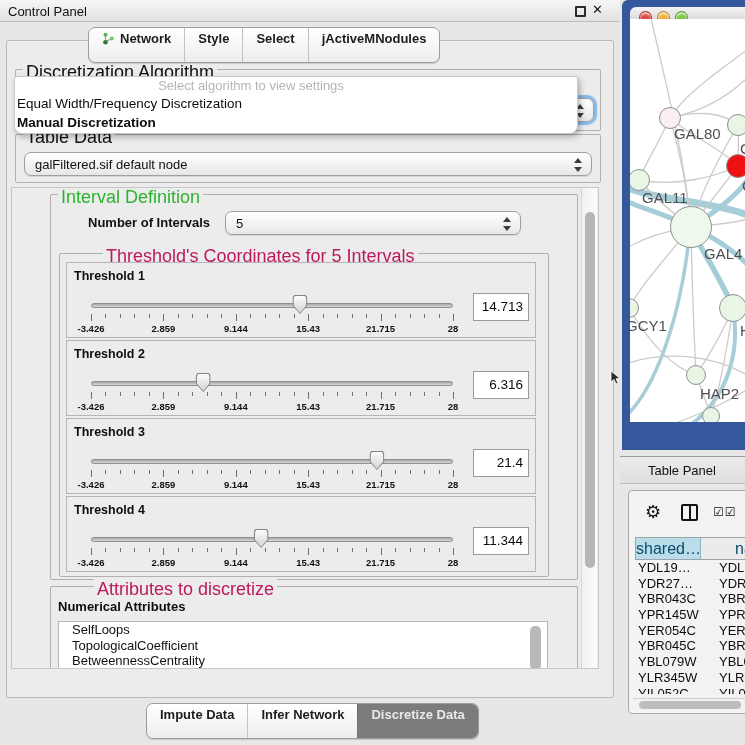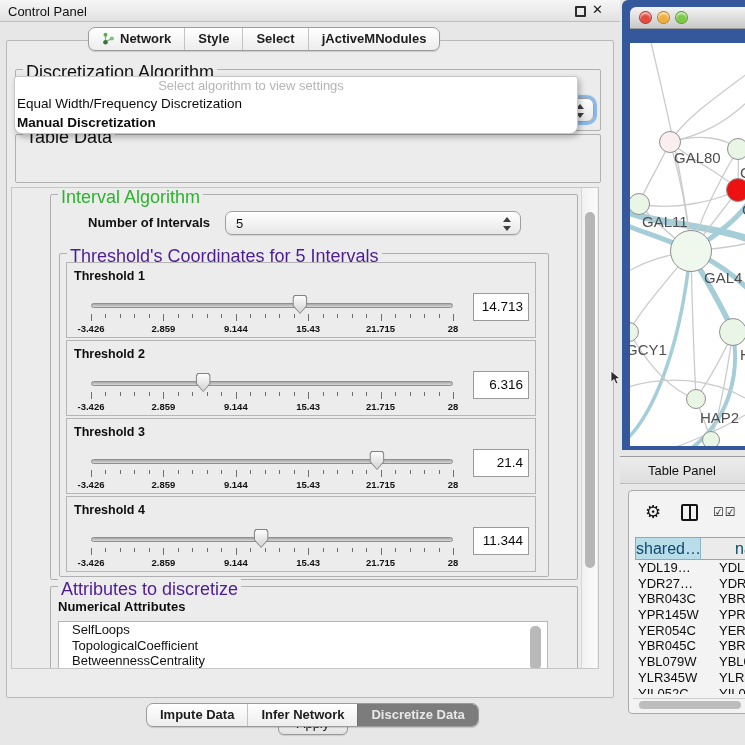--- a/index.html
+++ b/index.html
@@ -8,32 +8,32 @@
   .screen{position:absolute;left:0;top:0;width:745px;height:745px;background:#e7e7e7;overflow:hidden;}
 
   
   .control-panel{position:absolute;left:0;top:0;width:620px;height:745px;background:#e7e7e7;}
   .cp-titlebar{position:absolute;left:0;top:0;width:620px;height:22px;background:linear-gradient(#f6f6f6,#e1e1e1);border-bottom:1px solid #bdbdbd;}
   .tb-title{position:absolute;left:8px;top:4px;font-size:13px;color:#111;}
   .icon-float{position:absolute;left:575px;top:6px;width:11px;height:11px;border:2px solid #2c2c2c;border-radius:1px;}
   .icon-close{position:absolute;left:592px;top:2px;font-size:13px;font-weight:bold;color:#1a1a1a;}
 
   .segbar{position:absolute;display:inline-flex;border:1px solid #9c9c9c;border-radius:7px;background:linear-gradient(#ffffff,#ededed);overflow:hidden;box-shadow:0 1px 1px rgba(0,0,0,.15);z-index:6;}
-  .segbar .seg{display:flex;align-items:center;gap:5px;padding:3px 13px 4px;font-size:13px;font-weight:bold;color:#1c1c1c;border-left:1px solid #c3c3c3;cursor:default;white-space:nowrap;}
+  .segbar .seg{display:flex;align-items:center;gap:5px;padding:3px 13px 16px;font-size:13px;font-weight:bold;color:#1c1c1c;border-left:1px solid #c3c3c3;cursor:default;white-space:nowrap;}
   .segbar .seg:first-child{border-left:none;}
   .segbar .seg.sel{background:#7c7c7c;color:#e9e9e9;border-color:#707070;}
   .segbar.top{left:88px;top:27px;}
   .segbar.bottom{left:146px;top:703px;}
 
   .cp-content{position:absolute;left:6px;top:40px;width:608px;height:658px;background:#ececec;border:1px solid #b9b9b9;border-radius:2px;}
 
   .grp{position:absolute;border:1px solid #b0b0b0;border-radius:2px;}
   .legend{position:absolute;top:-8px;left:7px;background:#ececec;padding:0 3px;font-size:18px;color:#111;white-space:nowrap;}
   .legend.green{color:#2db32d;}
-  .legend.blue{color:#4c1d95;}
+  .legend.blue{color:#be185d;margin-left:36px;}
 
   .combo{position:absolute;height:24px;border:1px solid #9f9f9f;border-radius:7px;background:linear-gradient(#ffffff,#e7e7e7);font-size:13px;color:#111;display:flex;align-items:center;padding:0 24px 0 10px;box-shadow:0 1px 1px rgba(0,0,0,.1);}
   .combo .arrows{position:absolute;right:9px;top:4px;width:8px;height:16px;}
   .combo .arrows i{position:absolute;left:0;width:0;height:0;border-left:4px solid transparent;border-right:4px solid transparent;}
   .combo .arrows .up{top:1px;border-bottom:5px solid #3d3d3d;}
   .combo .arrows .dn{bottom:1px;border-top:5px solid #3d3d3d;}
   .combo.focused{box-shadow:0 0 1px 3px #86b8e9;}
 
   .popup{position:absolute;left:14px;top:76px;width:564px;height:58px;background:#ffffff;border:1px solid #c9c9c9;border-radius:3px 3px 8px 8px;box-shadow:2px 3px 6px rgba(0,0,0,.28);z-index:50;overflow:hidden;}
   .popup .prompt{height:17px;line-height:17px;text-align:center;padding-right:90px;font-size:13px;color:#b5b5b5;}
@@ -69,21 +69,21 @@
   .attr-scroll{position:absolute;right:6px;top:4px;width:11px;height:44px;background:#b9b9b9;border-radius:5px;}
 
   .apply-btn{position:absolute;left:271px;top:672px;width:70px;height:22px;border:1px solid #9a9a9a;border-radius:6px;background:linear-gradient(#ffffff,#e2e2e2);font-size:13px;color:#111;text-align:center;line-height:20px;box-shadow:0 1px 1px rgba(0,0,0,.12);}
 
   .cursor{position:absolute;left:610px;top:370px;z-index:99;}
 
   
   .net-window{position:absolute;left:622px;top:0;width:123px;height:450px;background:#35589c;border-top-left-radius:6px;}
   .net-titlebar{position:absolute;left:8px;top:7px;width:115px;height:22px;background:linear-gradient(#f4f4f4,#c9c9c9);border-top-left-radius:6px;border-bottom:1px solid #9a9a9a;}
   .light{position:absolute;top:4px;width:13px;height:13px;border-radius:50%;border:1px solid rgba(0,0,0,.25);box-shadow:inset 0 2px 2px rgba(255,255,255,.7);}
-  .net-canvas{position:absolute;left:8px;top:43px;width:115px;height:403px;background:#ffffff;overflow:hidden;}
+  .net-canvas{position:absolute;left:8px;top:19px;width:115px;height:403px;background:#ffffff;overflow:hidden;}
   .gnode{position:absolute;border:1px solid #8f8f8f;border-radius:50%;}
   .glabel{position:absolute;font-size:15px;color:#4f4f4f;white-space:nowrap;}
 
   
   .tp-header{position:absolute;left:620px;top:456px;width:125px;height:28px;background:linear-gradient(#ececec,#dedede);border-top:1px solid #9a9a9a;border-bottom:1px solid #bdbdbd;}
   .tp-title{position:absolute;left:28px;top:6px;font-size:13px;color:#111;}
   .tp-box{position:absolute;left:628px;top:490px;width:130px;height:224px;background:#f3f3f3;border:1px solid #a9a9a9;border-radius:4px;}
   .tp-toolbar{position:absolute;left:0;top:0;width:100%;height:44px;}
   .gear{position:absolute;left:16px;top:10px;font-size:18px;color:#141414;}
   .colicon{position:absolute;left:52px;top:13px;width:17px;height:17px;border:2px solid #141414;border-radius:2px;}
@@ -142,26 +142,33 @@
         <div class="combo focused" style="left:8px;top:28px;width:570px;">
           <div class="arrows">
               <i class="up"></i>
               <i class="dn"></i>
             </div>
         </div>
       </div>
 
       <div class="grp" style="left:8px;top:93px;width:586px;height:49px;">
         <span class="legend">Table Data</span>
+        <div class="combo" style="left:8px;top:17px;width:568px;">
+          <span>galFiltered.sif default node</span>
+          <div class="arrows">
+              <i class="up"></i>
+              <i class="dn"></i>
+            </div>
+        </div>
       </div>
 
       <div class="viewport" style="left:4px;top:146px;">
 
         <div class="grp grp-interval">
-          <span class="legend green">Interval Algorithm</span>
+          <span class="legend green">Interval Definition</span>
           <div class="noi-label">Number of Intervals</div>
           <div class="combo combo-noi">
             <span>5</span>
             <div class="arrows">
                 <i class="up"></i>
                 <i class="dn"></i>
               </div>
           </div>
 
           <div class="grp grp-thresholds">

